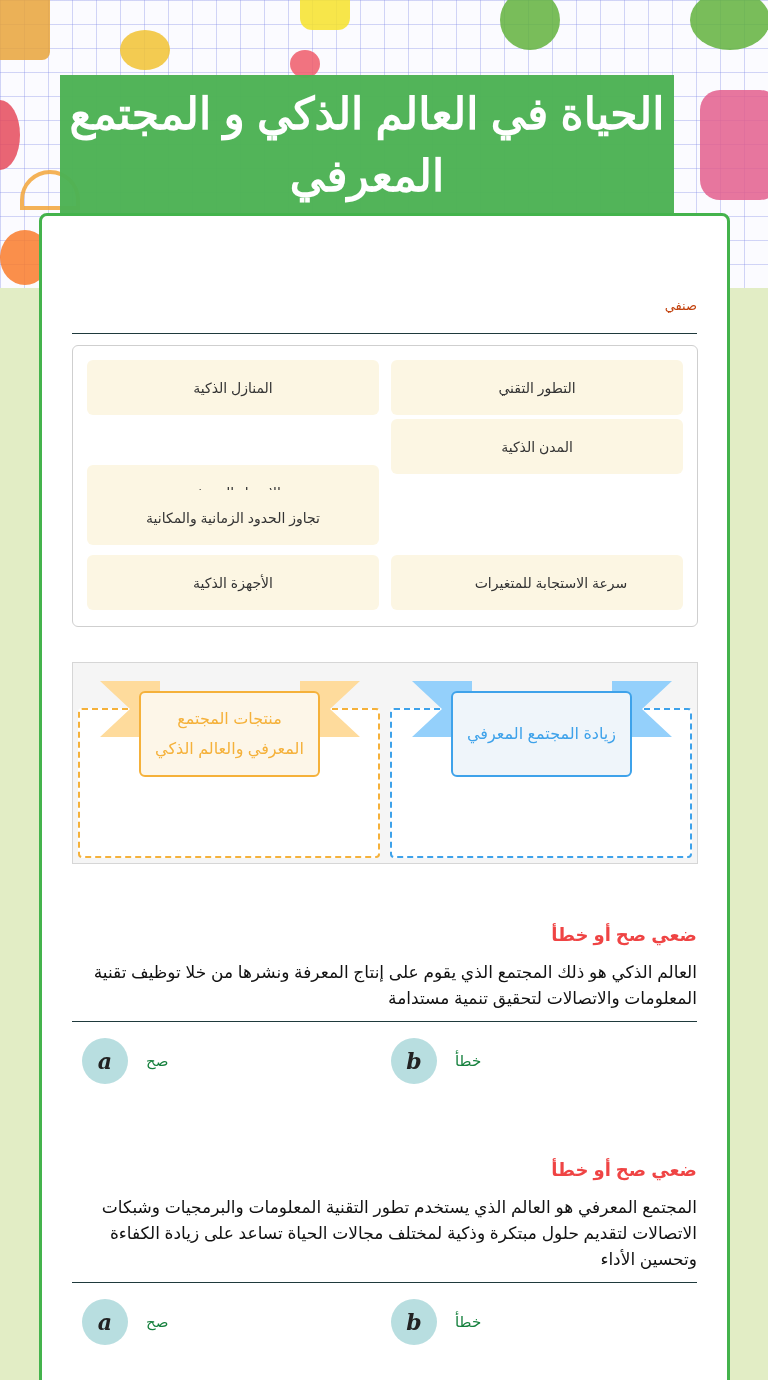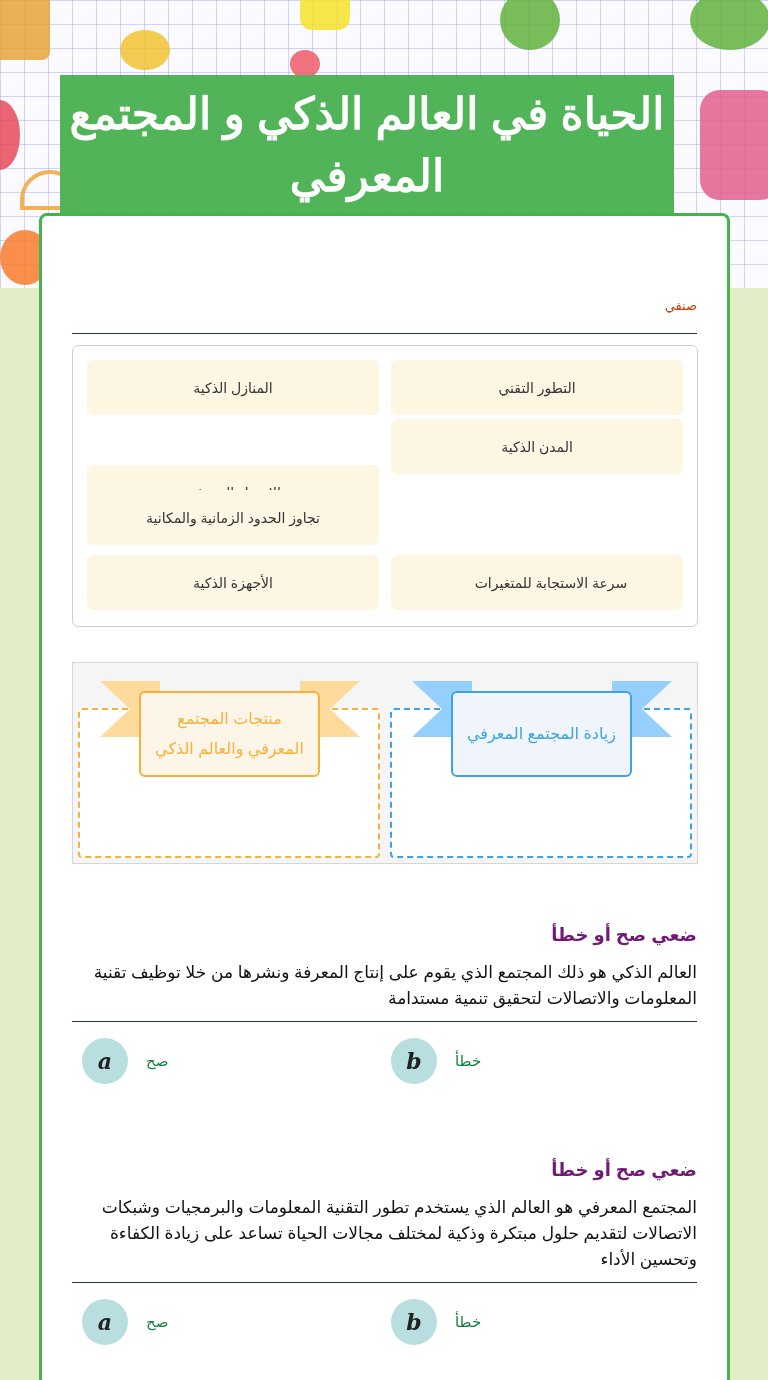--- a/index.html
+++ b/index.html
@@ -73,21 +73,21 @@
   .ribbon.orange .tail-l, .ribbon.orange .tail-r { background: #fedb9c; }
   .ribbon.blue { left: 339px; }
   .ribbon.orange { left: 27px; }
   .bin-label {
     position: absolute; top: 8px; width: 181px; height: 86px; border: 2px solid; border-radius: 6px;
     display: flex; align-items: center; justify-content: center; text-align: center;
     direction: rtl; font-size: 16px; line-height: 30px; padding: 0 10px; margin-top: 20px;
   }
   .bin-label.blue { left: 378px; background: #eff5fa; border-color: #3ea2ea; color: #3ea2ea; }
   .bin-label.orange { left: 66px; background: #fdf6e8; border-color: #f5b13a; color: #f5b13a; }
-  .q-title { position: absolute; right: 30px; direction: rtl; color: #701a75; font-weight: bold; font-size: 18px; }
+  .q-title { position: absolute; right: 30px; direction: rtl; color: #ef4444; font-weight: bold; font-size: 18px; }
   .q-text { position: absolute; left: 30px; right: 30px; direction: rtl; text-align: right; font-size: 17px; line-height: 26px; color: #111; }
   .option { position: absolute; display: flex; align-items: center; gap: 18px; cursor: pointer; }
   .opt-circle {
     width: 46px; height: 46px; border-radius: 50%; background: #b8dee0;
     display: flex; align-items: center; justify-content: center;
     font-family: "DejaVu Serif", serif; font-style: italic; font-weight: bold; font-size: 22px; color: #222;
   }
   .opt-label { font-size: 15px; color: #15803d; direction: rtl; }
 </style>
 </head>

